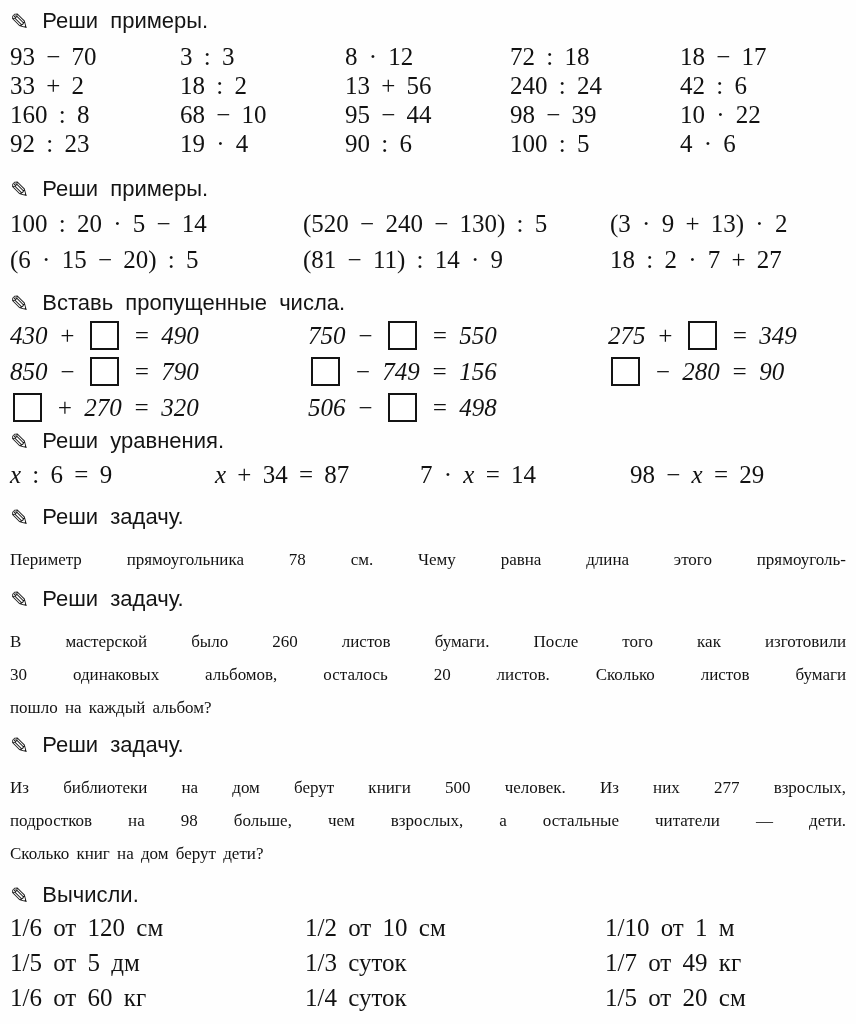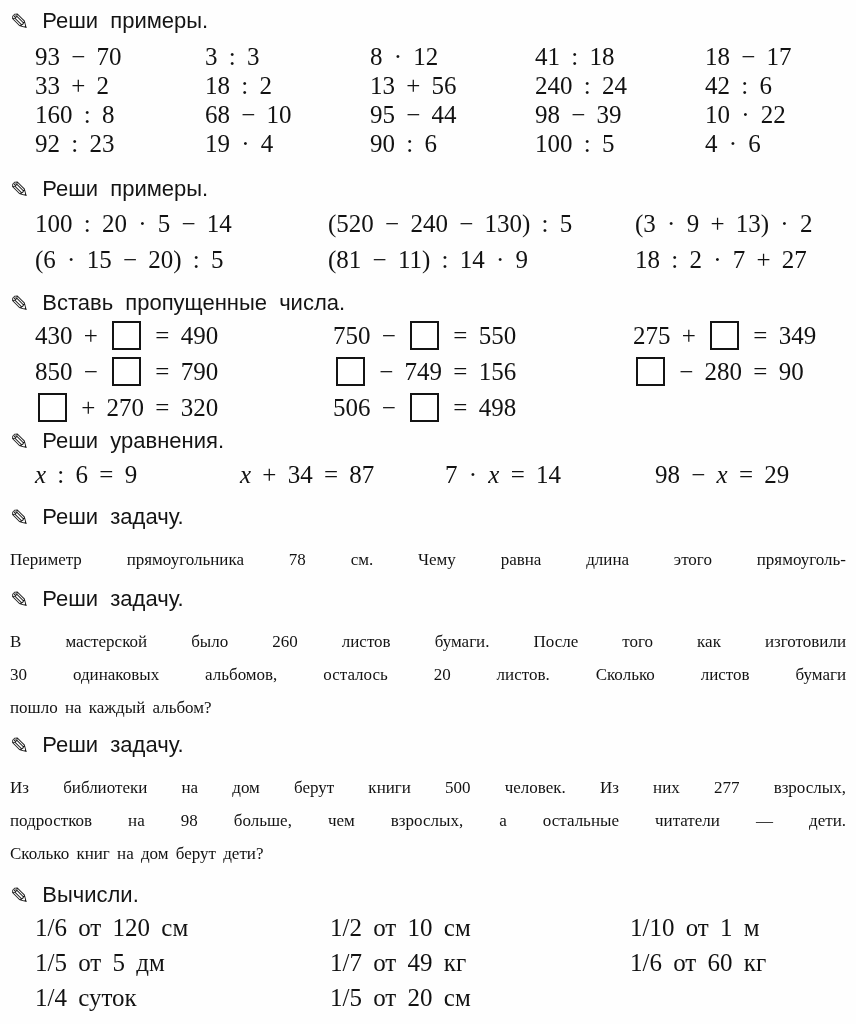--- a/index.html
+++ b/index.html
@@ -33,25 +33,24 @@
     font-family: "DejaVu Sans", sans-serif;
     font-size: 23px;
     line-height: 1;
     transform: translateY(1px);
   }
   .math-grid {
     display: grid;
     font-size: 25px;
     word-spacing: 5px;
     white-space: nowrap;
-    margin-left: 25px;
   }
   .g5 { grid-template-columns: 170px 165px 165px 170px 1fr; line-height: 29px; margin-top: 6px; }
   .g3a { grid-template-columns: 293px 307px 1fr; line-height: 36px; margin-top: 2px; }
-  .g3b { grid-template-columns: 298px 300px 1fr; line-height: 36px; }
+  .g3b { grid-template-columns: 298px 300px 1fr; line-height: 36px; font-style: italic; }
   .g4  { grid-template-columns: 205px 205px 210px 1fr; line-height: 30px; margin-top: 4px; }
   .g3c { grid-template-columns: 295px 300px 1fr; line-height: 35px; }
   .mt16 { margin-top: 16px; }
   .mt12 { margin-top: 12px; }
   .mt10 { margin-top: 10px; }
   .mt8  { margin-top: 8px; }
   .mt6  { margin-top: 6px; }
   .blank-box {
     display: inline-block;
     width: 25px;
@@ -78,21 +77,21 @@
 
   <div>
     <div class="heading">
       <span class="pencil">✎</span>
       <span>Реши примеры.</span>
     </div>
     <div class="math-grid g5">
       <span>93 − 70</span>
       <span>3 : 3</span>
       <span>8 · 12</span>
-      <span>41 : 18</span>
+      <span>72 : 18</span>
       <span>18 − 17</span>
       <span>33 + 2</span>
       <span>18 : 2</span>
       <span>13 + 56</span>
       <span>240 : 24</span>
       <span>42 : 6</span>
       <span>160 : 8</span>
       <span>68 − 10</span>
       <span>95 − 44</span>
       <span>98 − 39</span>
@@ -187,20 +186,21 @@
   <div>
     <div class="heading mt10">
       <span class="pencil">✎</span>
       <span>Вычисли.</span>
     </div>
     <div class="math-grid g3c">
       <span>1/6 от 120 см</span>
       <span>1/2 от 10 см</span>
       <span>1/10 от 1 м</span>
       <span>1/5 от 5 дм</span>
+      <span>1/3 суток</span>
       <span>1/7 от 49 кг</span>
       <span>1/6 от 60 кг</span>
       <span>1/4 суток</span>
       <span>1/5 от 20 см</span>
     </div>
   </div>
 
 </div>
 
 </body></html>

